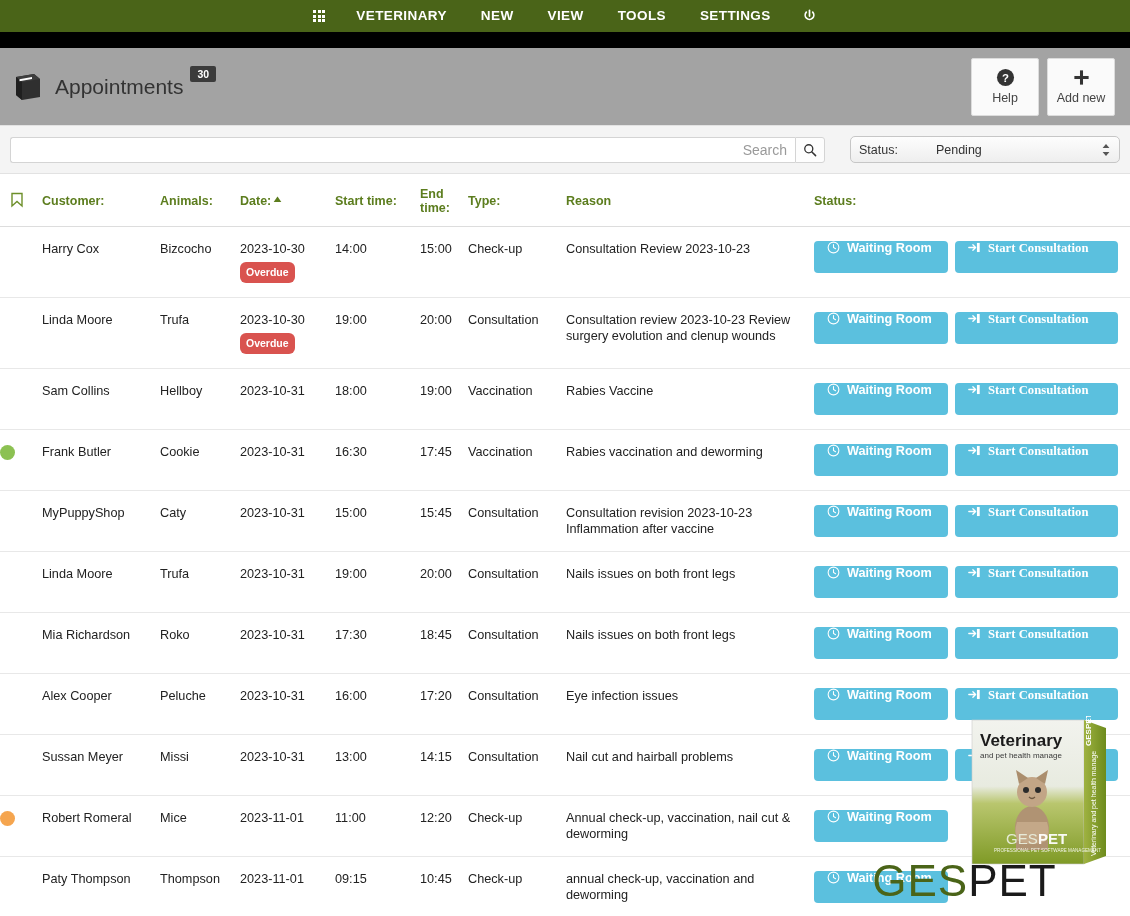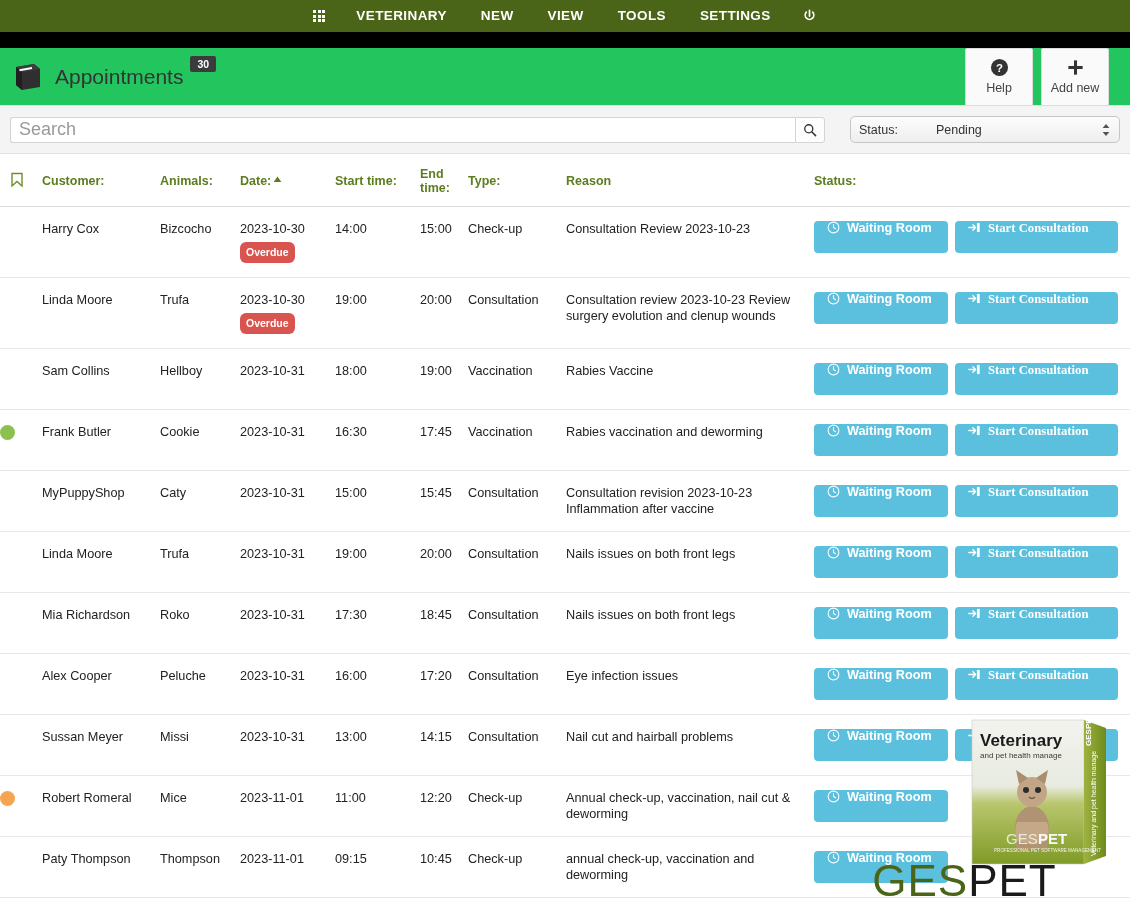--- a/index.html
+++ b/index.html
@@ -36,26 +36,26 @@
     grid-template-columns: repeat(3, 3px);
     grid-template-rows: repeat(3, 3px);
     gap: 1.5px;
   }
   .grid-icon i { background: #ffffff; display: block; width: 3px; height: 3px; }
   .power-icon { display: block; }
   .black-strip { height: 16px; background: #000000; }
 
   
   .page-header {
-    height: 58px;
-    background: #22c55e;
+    height: 78px;
+    background: #a3a3a3;
     border-bottom: 1px solid #e2e2e2;
     display: flex;
     align-items: center;
-    padding: 0 21px 0 10px;
+    padding: 0 15px 0 10px;
     position: relative;
   }
   .title-wrap { display: flex; align-items: center; gap: 11px; }
   .book-icon { display: block; }
   .page-title {
     font-size: 21px;
     color: #333333;
     font-weight: normal;
   }
   .count-badge {
@@ -96,24 +96,25 @@
   }
   .search-group { display: flex; flex: 0 0 auto; }
   .search-input {
     width: 785px;
     height: 26px;
     border: 1px solid #d4d4d4;
     border-right: none;
     border-radius: 3px 0 0 3px;
     background: #ffffff;
     padding: 0 8px;
-    font-size: 18px;
+    font-size: 14px;
     color: #ec4899;
     font-family: "Liberation Sans", sans-serif;
     outline: none;
+    text-align: right;
   }
   .search-input::placeholder { color: #9a9a9a; }
   .search-btn {
     width: 30px;
     height: 26px;
     border: 1px solid #d4d4d4;
     border-radius: 0 3px 3px 0;
     background: #fdfdfd;
     display: flex;
     align-items: center;

